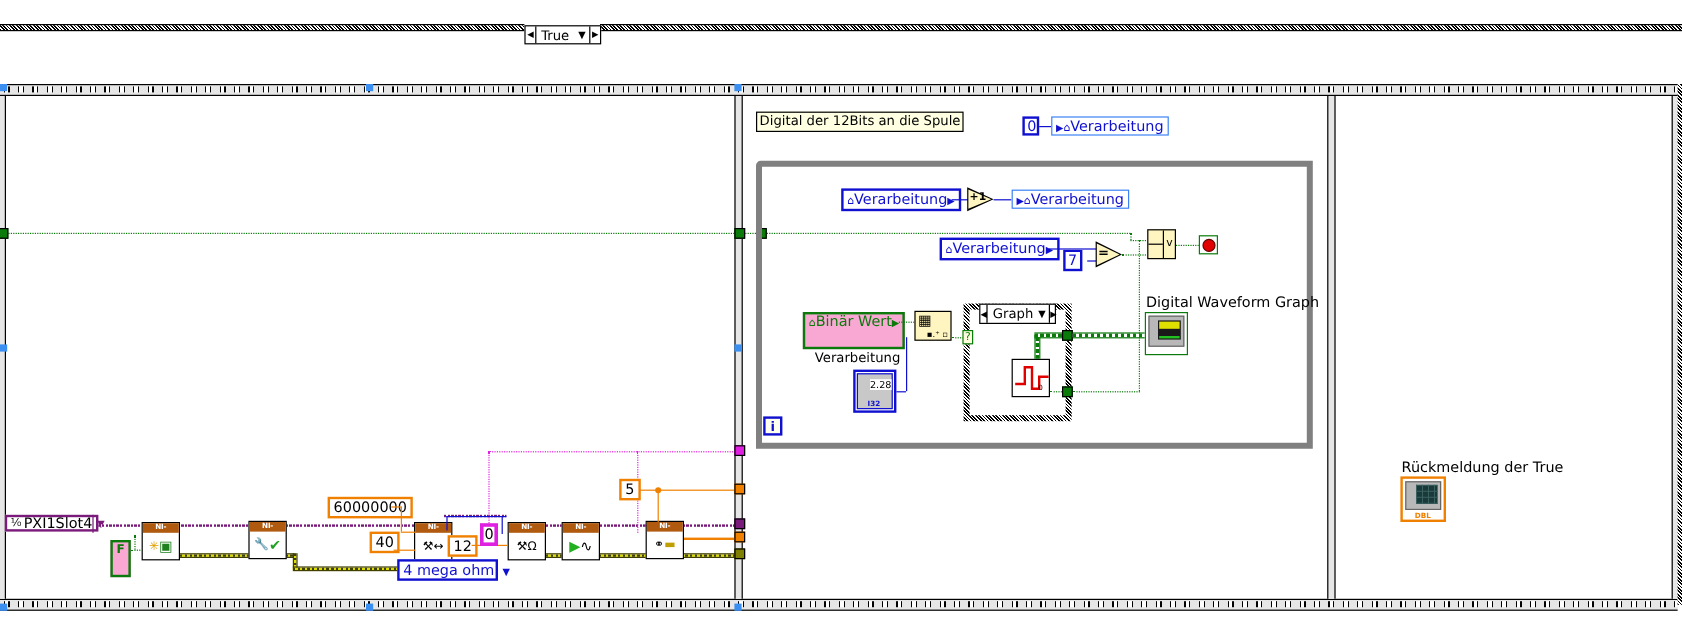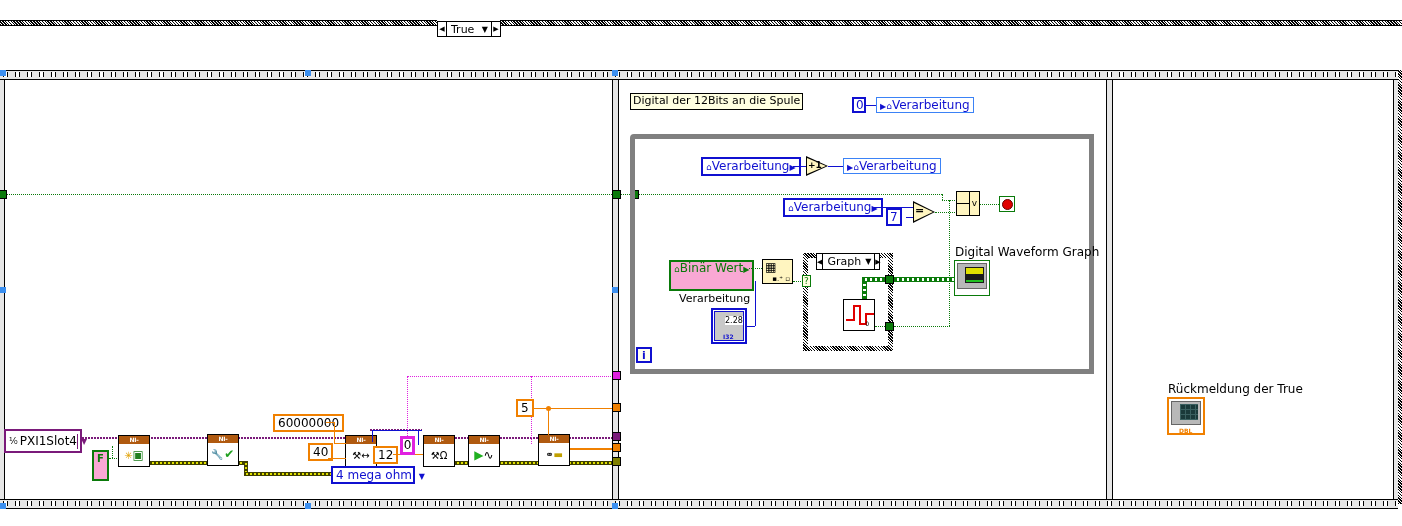--- a/index.html
+++ b/index.html
@@ -26,21 +26,21 @@
   .frame-side{position:absolute;width:5px;background:#e6e6e6;border-left:1px solid #000;border-right:1px solid #000;}
   .handle{position:absolute;width:6px;height:6px;background:#3b8ff0;}
   
   .while-loop{position:absolute;border:5px solid #808080;border-radius:4px 0 0 0;}
   .iter-term{position:absolute;width:14px;height:14px;border:2px solid #1010d0;background:#fffff0;color:#1010d0;font-weight:bold;font-size:11px;text-align:center;line-height:14px;box-sizing:border-box;width:16px;height:16px;}
   
   .box-blue{position:absolute;border:1px solid #3b82f6;color:#1010d0;background:#fff;height:16px;line-height:15px;padding:0 3px;font-size:12px;box-sizing:border-box;white-space:nowrap;}
   .box-blue.thick{border:2px solid #1010d0;line-height:13px;}
   .box-green{position:absolute;border:2px solid #0a7a0a;color:#0a7a0a;background:#f9a8d4;height:31px;line-height:13px;padding:0 3px;font-size:12px;box-sizing:border-box;white-space:nowrap;}
   .box-orange{position:absolute;border:2px solid #f08000;color:#000;background:#fff;height:18px;line-height:14px;padding:0 3px;font-size:12px;box-sizing:border-box;white-space:nowrap;}
-  .box-purple{position:absolute;border:2px solid #7a1a7a;color:#000;background:#fff;height:24px;line-height:15px;padding:0 3px;font-size:12px;box-sizing:border-box;white-space:nowrap;display:flex;align-items:center;}
+  .box-purple{position:absolute;border:2px solid #7a1a7a;color:#000;background:#fff;height:14px;line-height:15px;padding:0 3px;font-size:12px;box-sizing:border-box;white-space:nowrap;display:flex;align-items:center;}
   .box-pink{position:absolute;border:3px solid #e020e0;background:#fff;color:#000;font-size:12px;box-sizing:border-box;text-align:center;}
   .comment{position:absolute;background:#ffffe1;border:1px solid #000;font-size:11px;padding:0 2px;height:15px;line-height:14px;white-space:nowrap;}
   .label{position:absolute;font-size:11px;white-space:nowrap;}
   
   .vi{position:absolute;width:32px;height:32px;border:1px solid #000;background:#fff;box-sizing:border-box;}
   .vi .bar{height:8px;background:#b05a10;color:#fff;font-size:6px;font-weight:bold;line-height:8px;text-align:center;letter-spacing:-0.2px;}
   .vi .body{display:flex;align-items:center;justify-content:center;height:22px;font-size:12px;}
   
   .w{position:absolute;}
   .w-green-dot-h{height:0;border-top:1px dotted #0a7a0a;}

